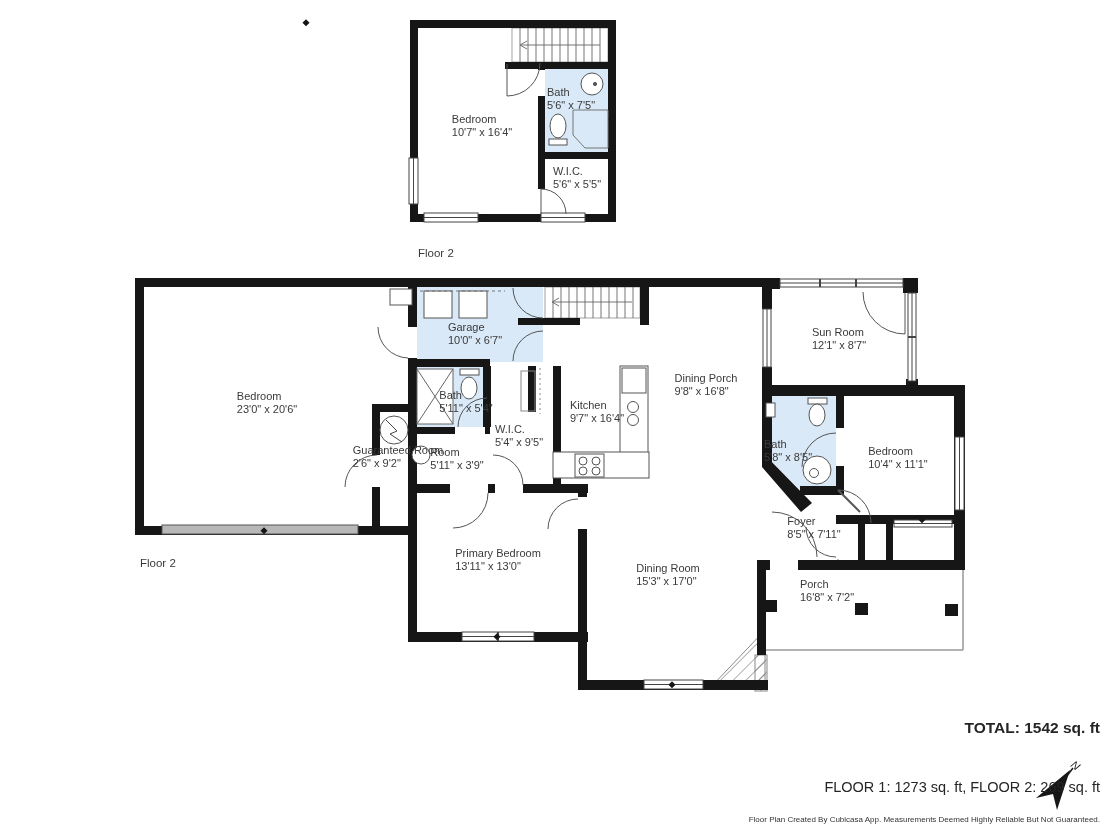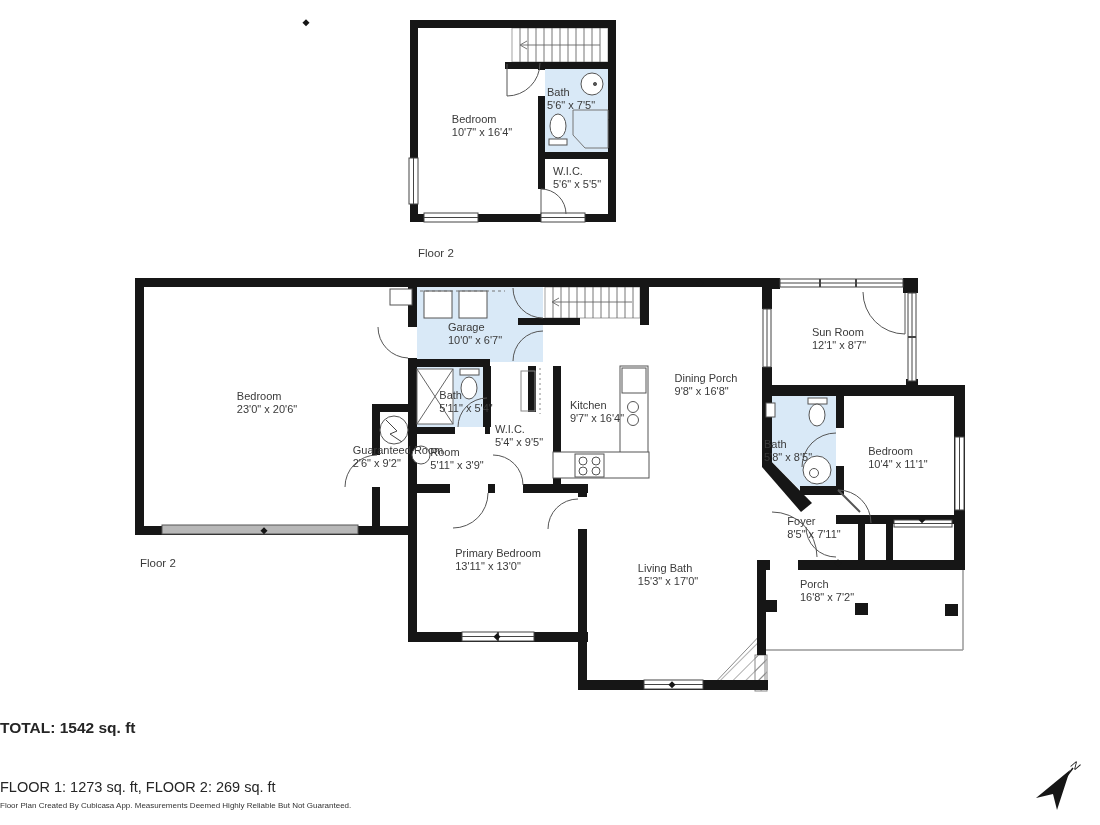--- a/index.html
+++ b/index.html
@@ -3,24 +3,24 @@
 <meta charset="utf-8">
 <style>
   html,body{margin:0;padding:0;background:#ffffff;}
   #stage{position:relative;width:1100px;height:825px;background:#ffffff;overflow:hidden;
          font-family:"Liberation Sans", sans-serif;}
   #plan-svg{position:absolute;left:0;top:0;}
   .room-label{position:absolute;transform:translate(-50%,-50%);
               color:#3a3a3a;font-size:11px;line-height:13px;white-space:nowrap;z-index:5;}
   .room-label .dims{display:block;}
   .floor-caption{position:absolute;color:#3a3a3a;font-size:11.5px;z-index:5;text-align:center;}
-  #summary{position:absolute;left:0;top:718px;width:1100px;text-align:left;color:#252525;z-index:5;}
+  #summary{position:absolute;left:0;top:718px;width:1100px;text-align:right;color:#252525;z-index:5;}
   #summary .total{font-size:15.5px;font-weight:bold;line-height:20px;}
   #summary .line{font-size:14.5px;line-height:19px;margin-top:40px;}
-  #summary .disclaimer{font-size:8px;color:#333;margin-top:4px;}
+  #summary .disclaimer{font-size:8px;color:#333;margin-top:18px;}
 </style>
 </head>
 <body>
 
 <div id="stage">
 
 <svg id="plan-svg" width="1100" height="825" viewBox="0 0 1100 825">
   <defs>
     <pattern id="hatch" width="9" height="9" patternUnits="userSpaceOnUse" patternTransform="rotate(45)">
       <line x1="0" y1="0" x2="0" y2="9" stroke="#777" stroke-width="1.2"></line>
@@ -302,21 +302,21 @@
 <div class="room-label" style="left:466px;top:402px"><span>Bath</span><span class="dims">5'11" x 5'4"</span></div>
 <div class="room-label" style="left:457px;top:459px"><span>Room</span><span class="dims">5'11" x 3'9"</span></div>
 <div class="room-label" style="left:519px;top:436px"><span>W.I.C.</span><span class="dims">5'4" x 9'5"</span></div>
 <div class="room-label" style="left:597px;top:412px"><span>Kitchen</span><span class="dims">9'7" x 16'4"</span></div>
 <div class="room-label" style="left:706px;top:385px"><span>Dining Porch</span><span class="dims">9'8" x 16'8"</span></div>
 <div class="room-label" style="left:839px;top:339px"><span>Sun Room</span><span class="dims">12'1" x 8'7"</span></div>
 <div class="room-label" style="left:788px;top:451px"><span>Bath</span><span class="dims">5'8" x 8'5"</span></div>
 <div class="room-label" style="left:898px;top:458px"><span>Bedroom</span><span class="dims">10'4" x 11'1"</span></div>
 <div class="room-label" style="left:814px;top:528px"><span>Foyer</span><span class="dims">8'5" x 7'11"</span></div>
 <div class="room-label" style="left:498px;top:560px"><span>Primary Bedroom</span><span class="dims">13'11" x 13'0"</span></div>
-<div class="room-label" style="left:668px;top:575px"><span>Living Bath</span><span class="dims">15'3" x 17'0"</span></div>
+<div class="room-label" style="left:668px;top:575px"><span>Dining Room</span><span class="dims">15'3" x 17'0"</span></div>
 <div class="room-label" style="left:827px;top:591px"><span>Porch</span><span class="dims">16'8" x 7'2"</span></div>
 
 <div class="floor-caption" style="left:418px;top:247px">Floor 2</div>
 <div class="floor-caption" style="left:140px;top:557px">Floor 2</div>
 
 <div id="summary">
   <div class="total">TOTAL: 1542 sq. ft</div>
   <div class="line">FLOOR 1: 1273 sq. ft, FLOOR 2: 269 sq. ft</div>
   <div class="disclaimer">Floor Plan Created By Cubicasa App. Measurements Deemed Highly Reliable But Not Guaranteed.</div>
 </div>

